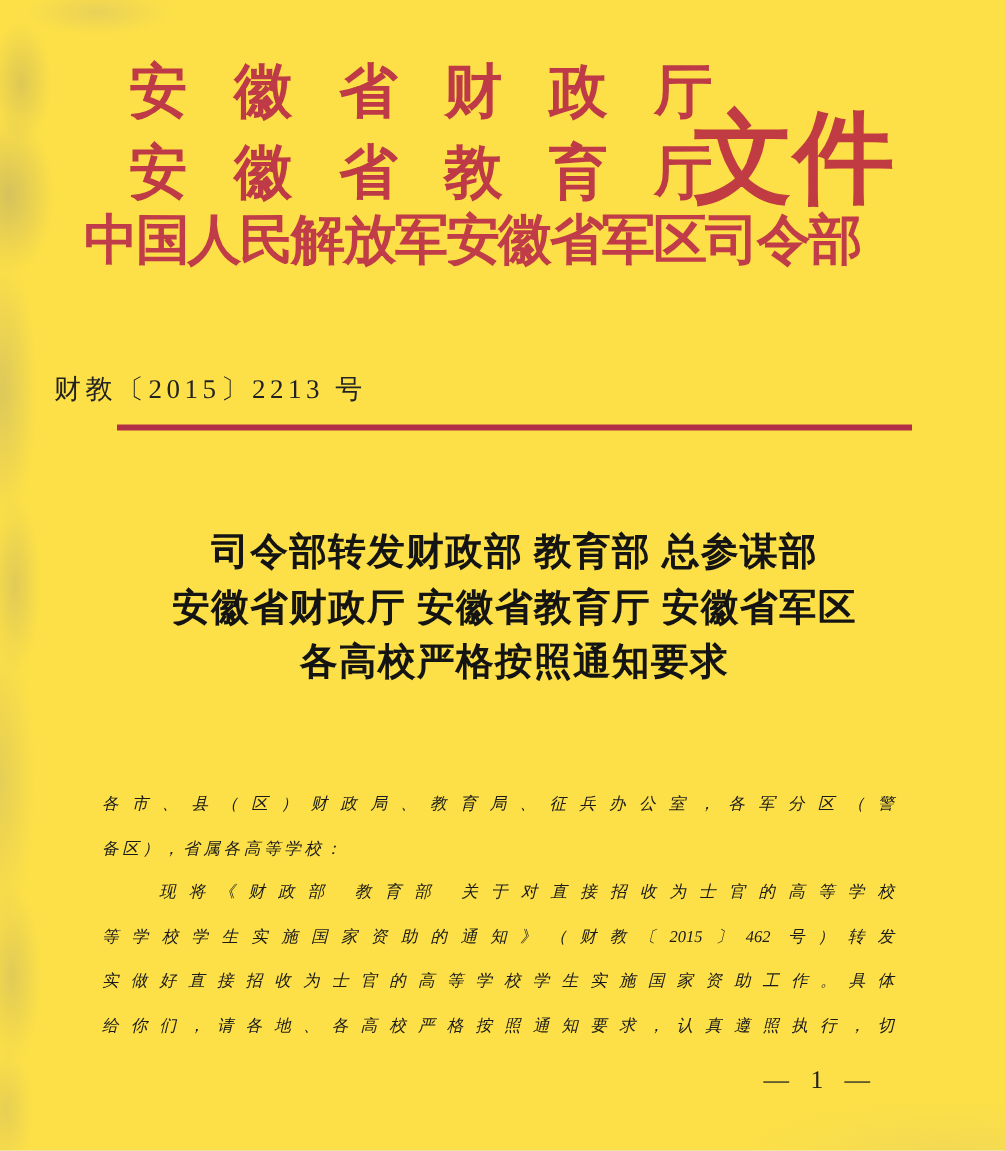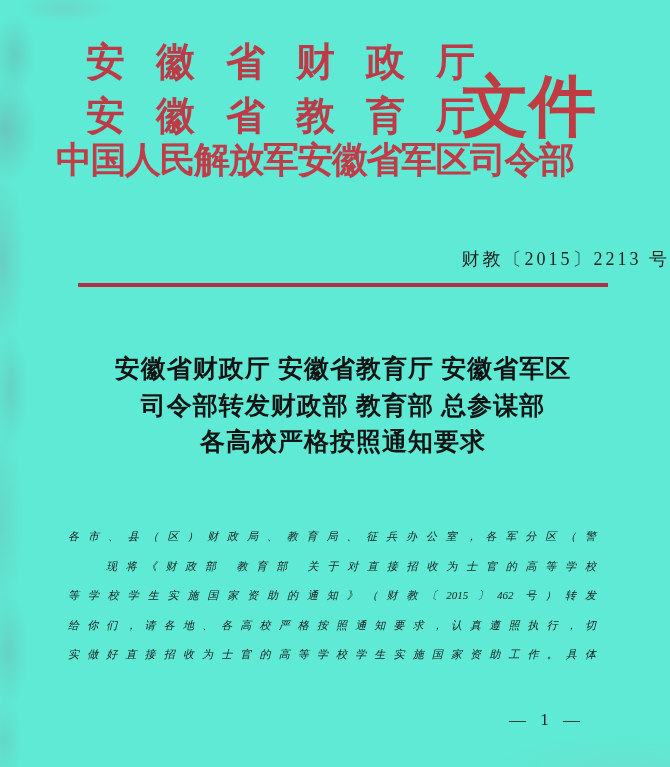--- a/index.html
+++ b/index.html
@@ -1,20 +1,20 @@
 <!DOCTYPE html>
 <html><head>
 <meta charset="utf-8">
 <style>
   html,body{margin:0;padding:0;background:#e8e8e8;}
   .page{
     position:relative;
     width:670px;height:767px;
     margin:0 auto;
-    background:#5eead4;
+    background:#fde047;
     overflow:hidden;
     font-family:"Liberation Serif","DejaVu Serif",serif;
     color:#1c1c1c;
   }
   
   .edge-texture{
     position:absolute;left:0;top:0;width:58px;height:100%;
     pointer-events:none;
     background:
       radial-gradient(ellipse 46px 80px at 6px 130px, rgba(120,124,140,.30), transparent 66%),
@@ -59,21 +59,21 @@
     position:absolute;left:56px;top:141px;
     color:#c03c48;
     font-weight:bold;
     font-size:36px;line-height:1.1;
     letter-spacing:-1.5px;
     white-space:nowrap;
   }
 
   .doc-number{
     position:absolute;left:0;top:247px;width:670px;
-    text-align:right;
+    text-align:left;
     font-size:18px;letter-spacing:3px;
     color:#222;
     padding-left:36px;box-sizing:border-box;
     white-space:nowrap;
   }
 
   .red-rule{
     position:absolute;left:78px;top:283px;
     width:530px;height:4px;
     background:#b23047;
@@ -125,28 +125,29 @@
 
   <div class="doc-label">文件</div>
 
   <div class="org-line-3">中国人民解放军安徽省军区司令部</div>
 
   <div class="doc-number">财教〔2015〕2213 号</div>
 
   <div class="red-rule"></div>
 
   <div class="title">
+    <div>司令部转发财政部 教育部 总参谋部</div>
     <div>安徽省财政厅 安徽省教育厅 安徽省军区</div>
-    <div>司令部转发财政部 教育部 总参谋部</div>
     <div>各高校严格按照通知要求</div>
   </div>
 
   <div class="body-text">
     <div class="ln j">各市、县（区）财政局、教育局、征兵办公室，各军分区（警</div>
+    <div class="ln short">备区），省属各高等学校：</div>
     <div class="ln j indent">现将《财政部 教育部 关于对直接招收为士官的高等学校</div>
     <div class="ln j">等学校学生实施国家资助的通知》（财教〔2015〕462 号）转发</div>
+    <div class="ln j">实做好直接招收为士官的高等学校学生实施国家资助工作。具体</div>
     <div class="ln j">给你们，请各地、各高校严格按照通知要求，认真遵照执行，切</div>
-    <div class="ln j">实做好直接招收为士官的高等学校学生实施国家资助工作。具体</div>
   </div>
 
   <div class="page-number">— 1 —</div>
 
 </div>
 
 </body></html>

